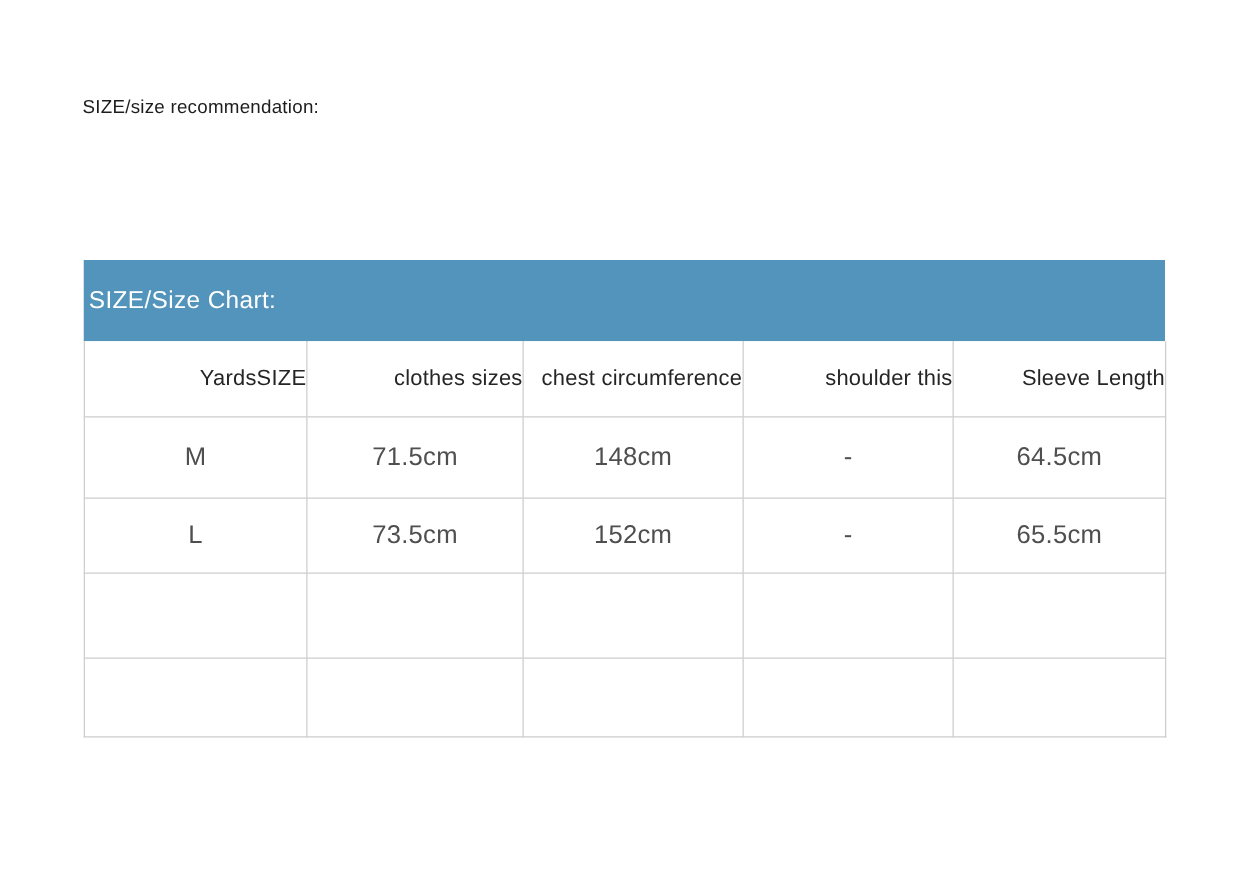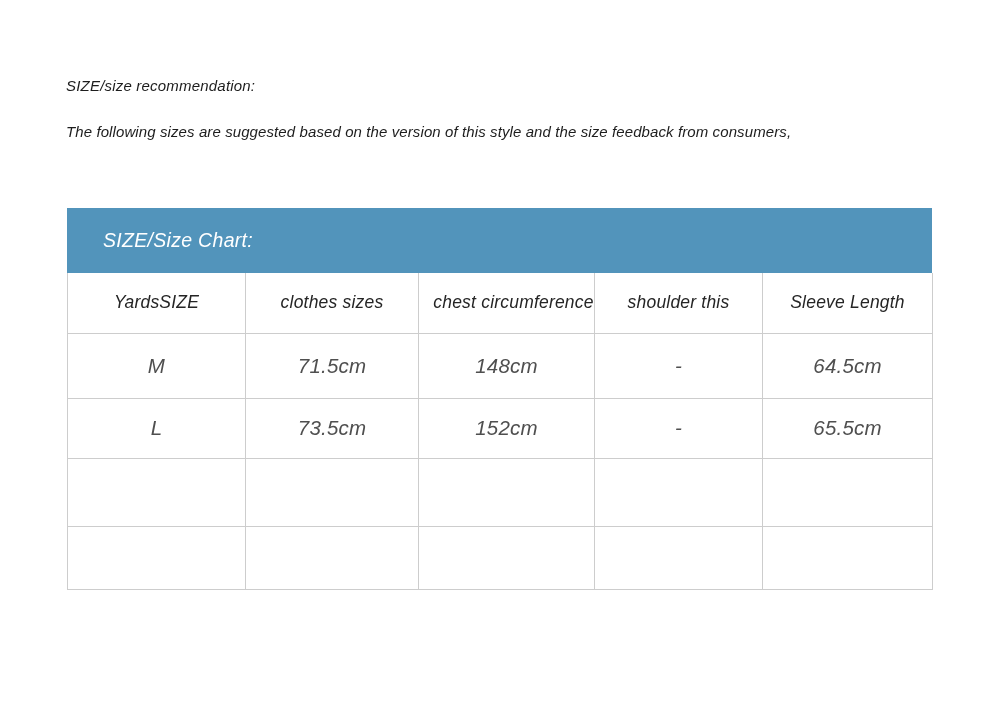--- a/index.html
+++ b/index.html
@@ -4,21 +4,20 @@
 <style>
   * { margin: 0; padding: 0; box-sizing: border-box; }
   html, body { background: #ffffff; }
   .page {
     position: relative;
     width: 1000px;
     height: 708px;
     background: #ffffff;
     font-family: "Liberation Sans", "DejaVu Sans", sans-serif;
     overflow: hidden;
-    font-style: italic;
   }
   .page-title {
     position: absolute;
     left: 66px;
     top: 77px;
     font-size: 15px;
     font-weight: 400;
     color: #1d1d1d;
     letter-spacing: 0.2px;
   }
@@ -38,21 +37,21 @@
     top: 208px;
     width: 865px;
   }
   .chart-banner {
     width: 865px;
     height: 65px;
     background: #5294bb;
     color: #ffffff;
     display: flex;
     align-items: center;
-    padding-left: 36px;
+    padding-left: 4px;
     font-size: 19.5px;
     letter-spacing: 0.3px;
   }
   table.size-table {
     width: 865px;
     table-layout: fixed;
     border-collapse: collapse;
   }
   table.size-table th,
   table.size-table td {
@@ -61,20 +60,21 @@
     text-align: center;
     background: #ffffff;
     overflow: hidden;
   }
   table.size-table tr.header-row th { border-top: none; }
   table.size-table th {
     font-weight: 400;
     font-size: 17.5px;
     color: #252525;
     letter-spacing: 0.2px;
+    text-align: right;
   }
   table.size-table th.align-left {
     text-align: center;
     padding-left: 14px;
     line-height: 21px;
   }
   table.size-table td {
     font-size: 20.5px;
     color: #4f4f4f;
     letter-spacing: 0.2px;
@@ -87,21 +87,20 @@
   tr.empty-row-2 { height: 63px; }
 </style>
 </head>
 <body>
 
 <div class="page">
 
   <div class="page-title">SIZE/size recommendation:</div>
 
   <div class="description">
-    <div>The following sizes are suggested based on the version of this style and the size feedback from consumers,</div>
   </div>
 
   <div class="chart-wrap">
 
     <div class="chart-banner">
       <span>SIZE/Size Chart:</span>
     </div>
 
     <table class="size-table">
       <colgroup>

